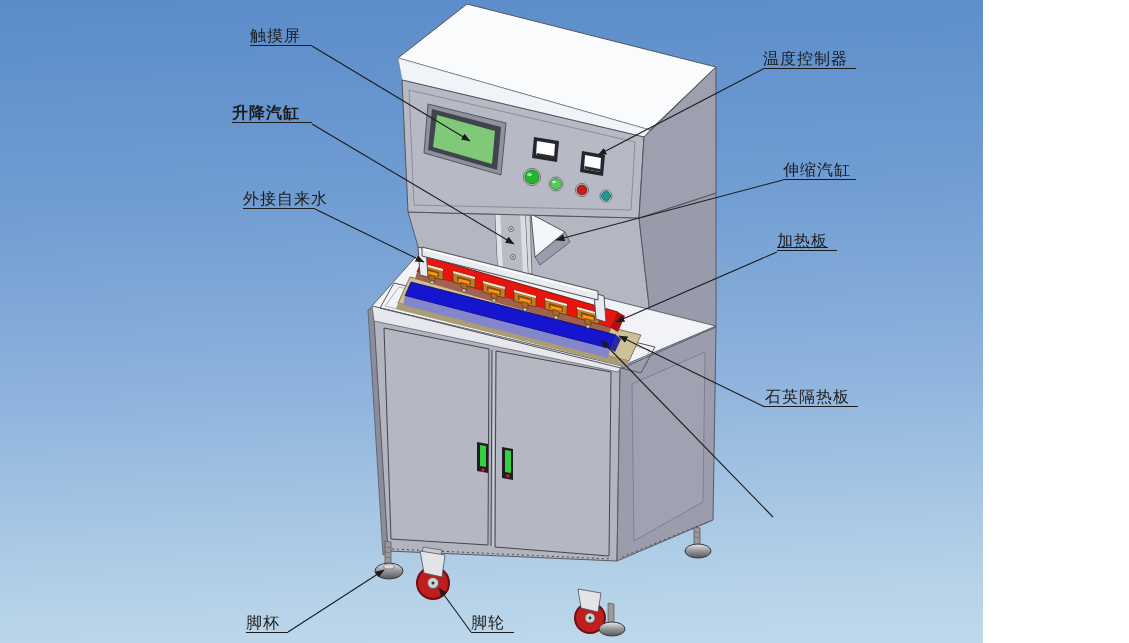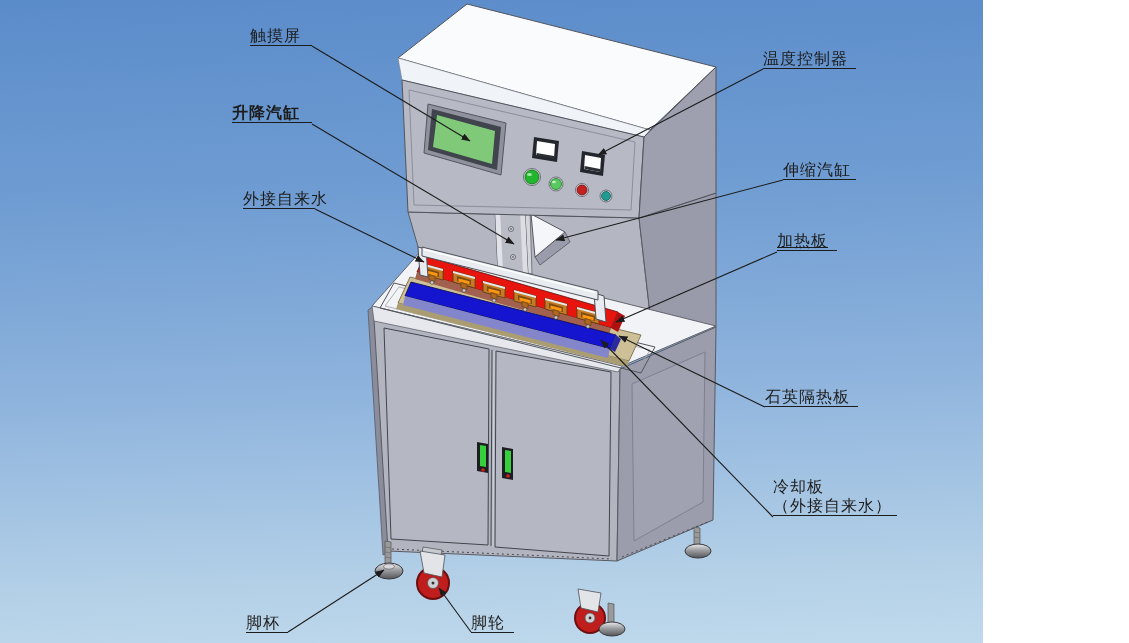--- a/index.html
+++ b/index.html
@@ -207,20 +207,16 @@
   </g>
 </svg>
 
 <div class="lbl u" style="left:250px;top:26px;width:62px;">触摸屏</div>
 <div class="lbl u" style="left:232px;top:103px;width:80px;font-weight:bold;">升降汽缸</div>
 <div class="lbl u" style="left:243px;top:189px;width:72px;">外接自来水</div>
 <div class="lbl u" style="left:763px;top:49px;width:93px;">温度控制器</div>
 <div class="lbl u" style="left:783px;top:160px;width:73px;">伸缩汽缸</div>
 <div class="lbl u" style="left:777px;top:231px;width:60px;text-decoration:underline;">加热板</div>
 <div class="lbl u" style="left:765px;top:387px;width:93px;">石英隔热板</div>
-<div class="lbl" style="left:773px;top:477px;">
-  <span class="l1">冷却板</span>
-  <span class="l2" style="width:124px;">（外接自来水）</span>
-</div>
 <div class="lbl u" style="left:246px;top:613px;width:42px;">脚杯</div>
 <div class="lbl u" style="left:471px;top:613px;width:43px;">脚轮</div>
 
 </div>
 
 </body></html>

